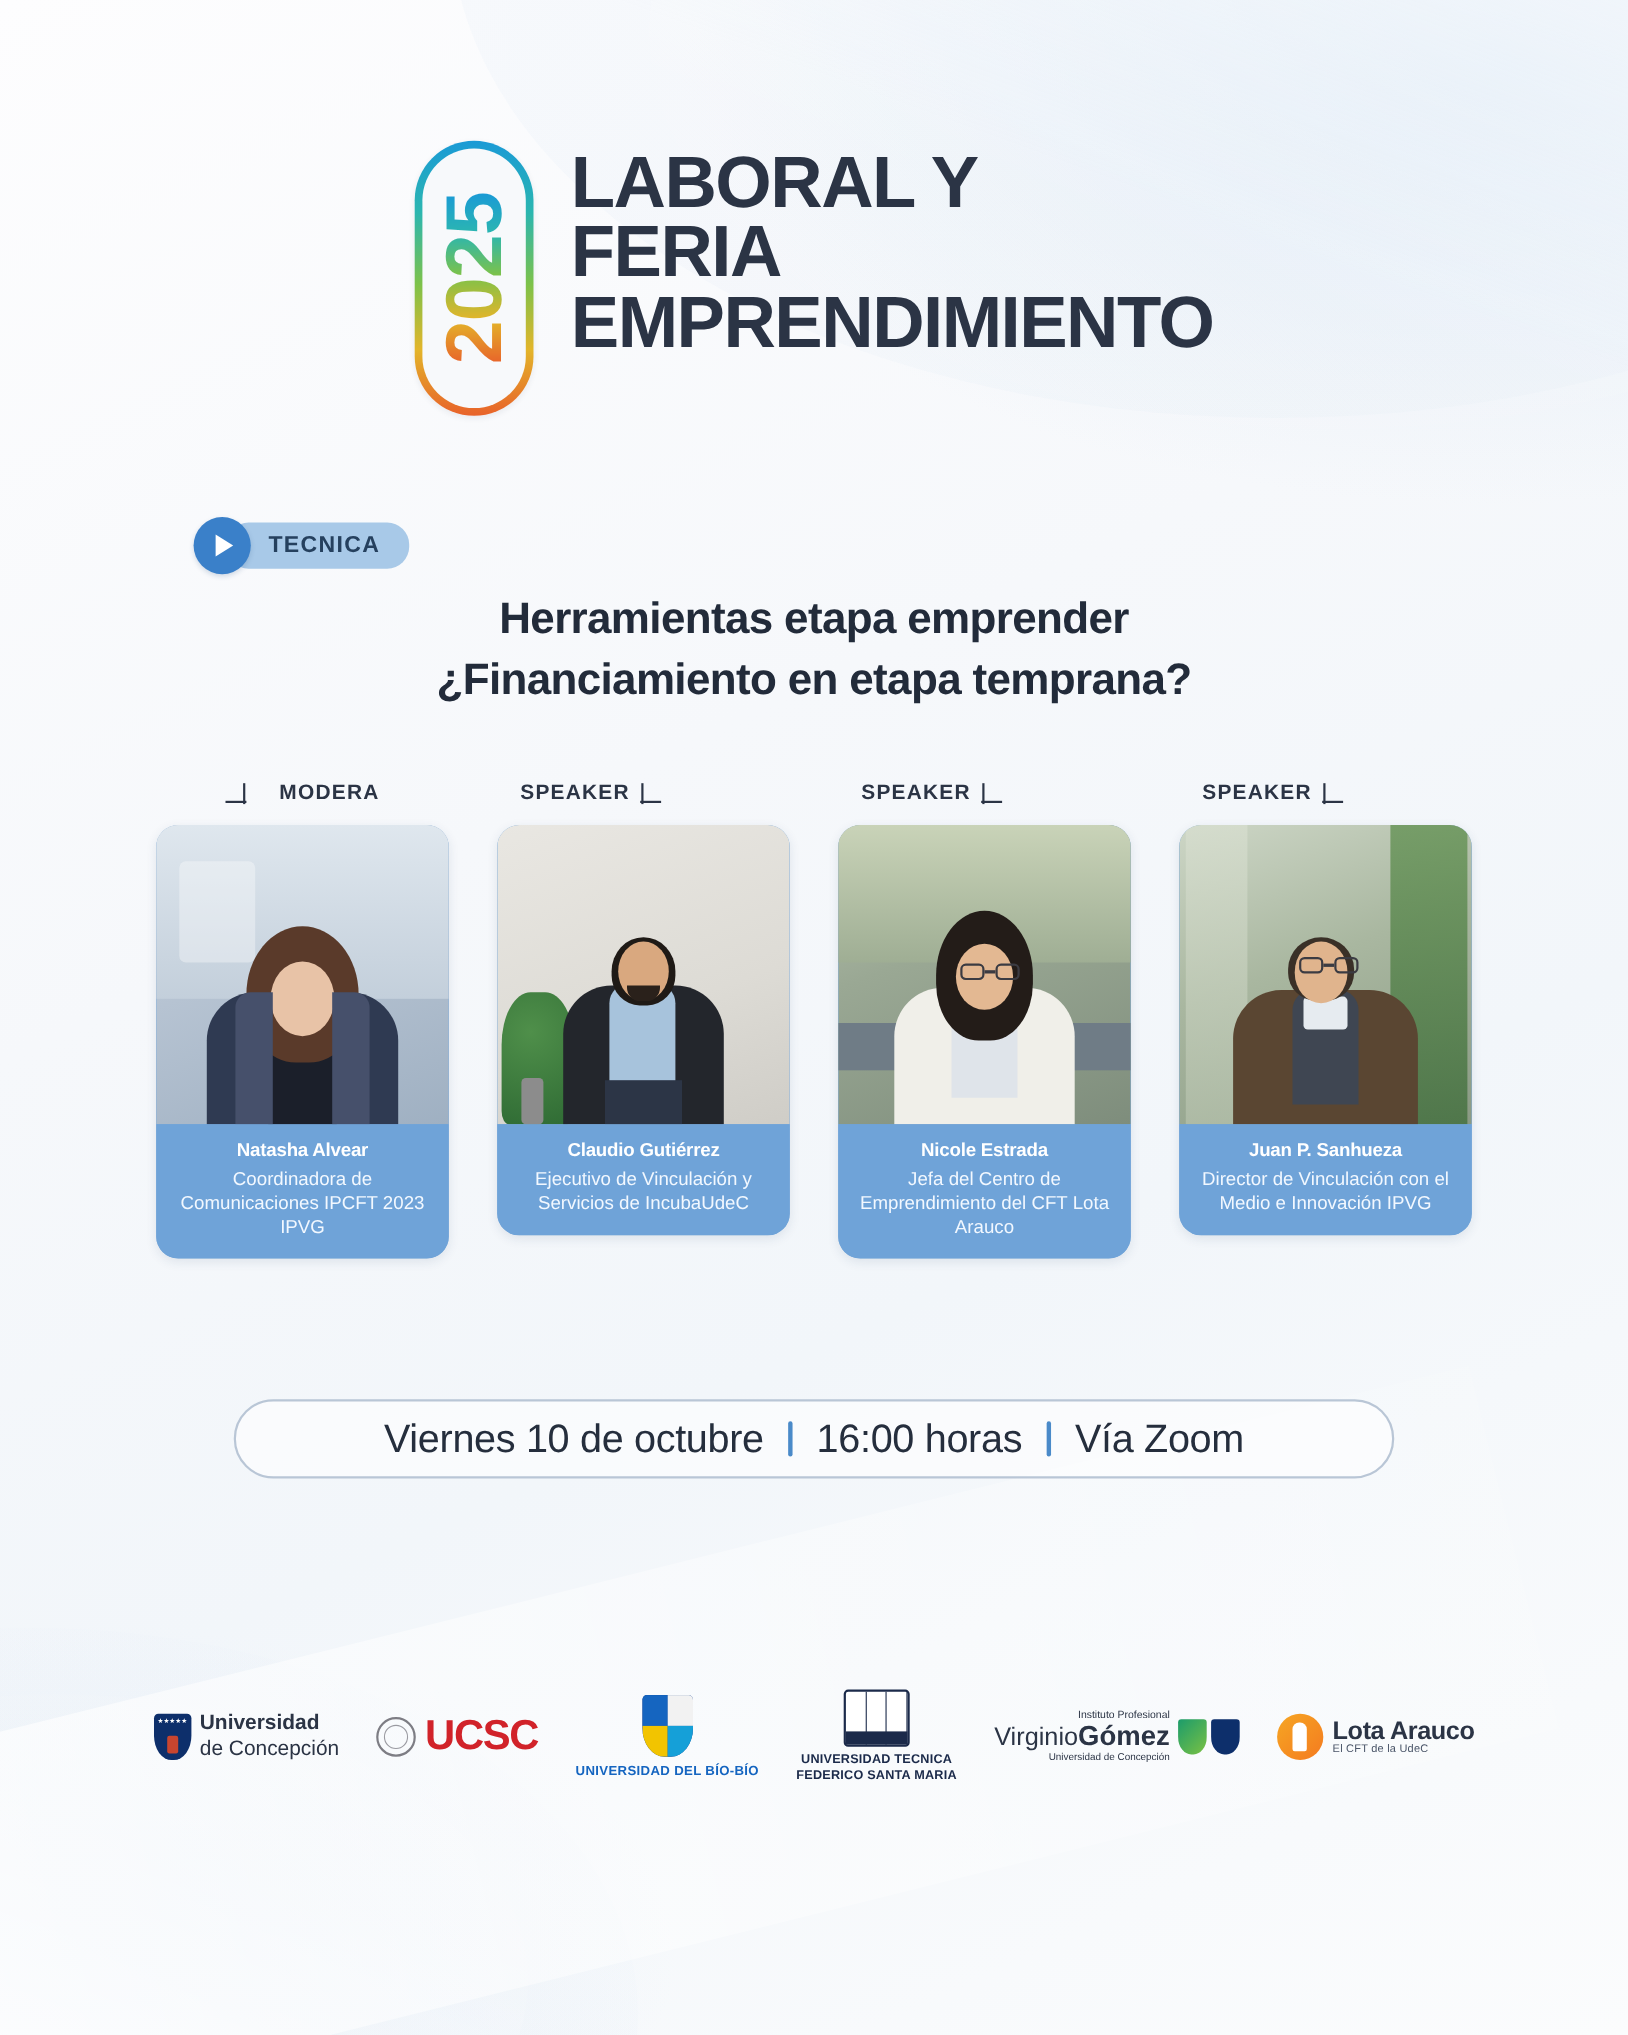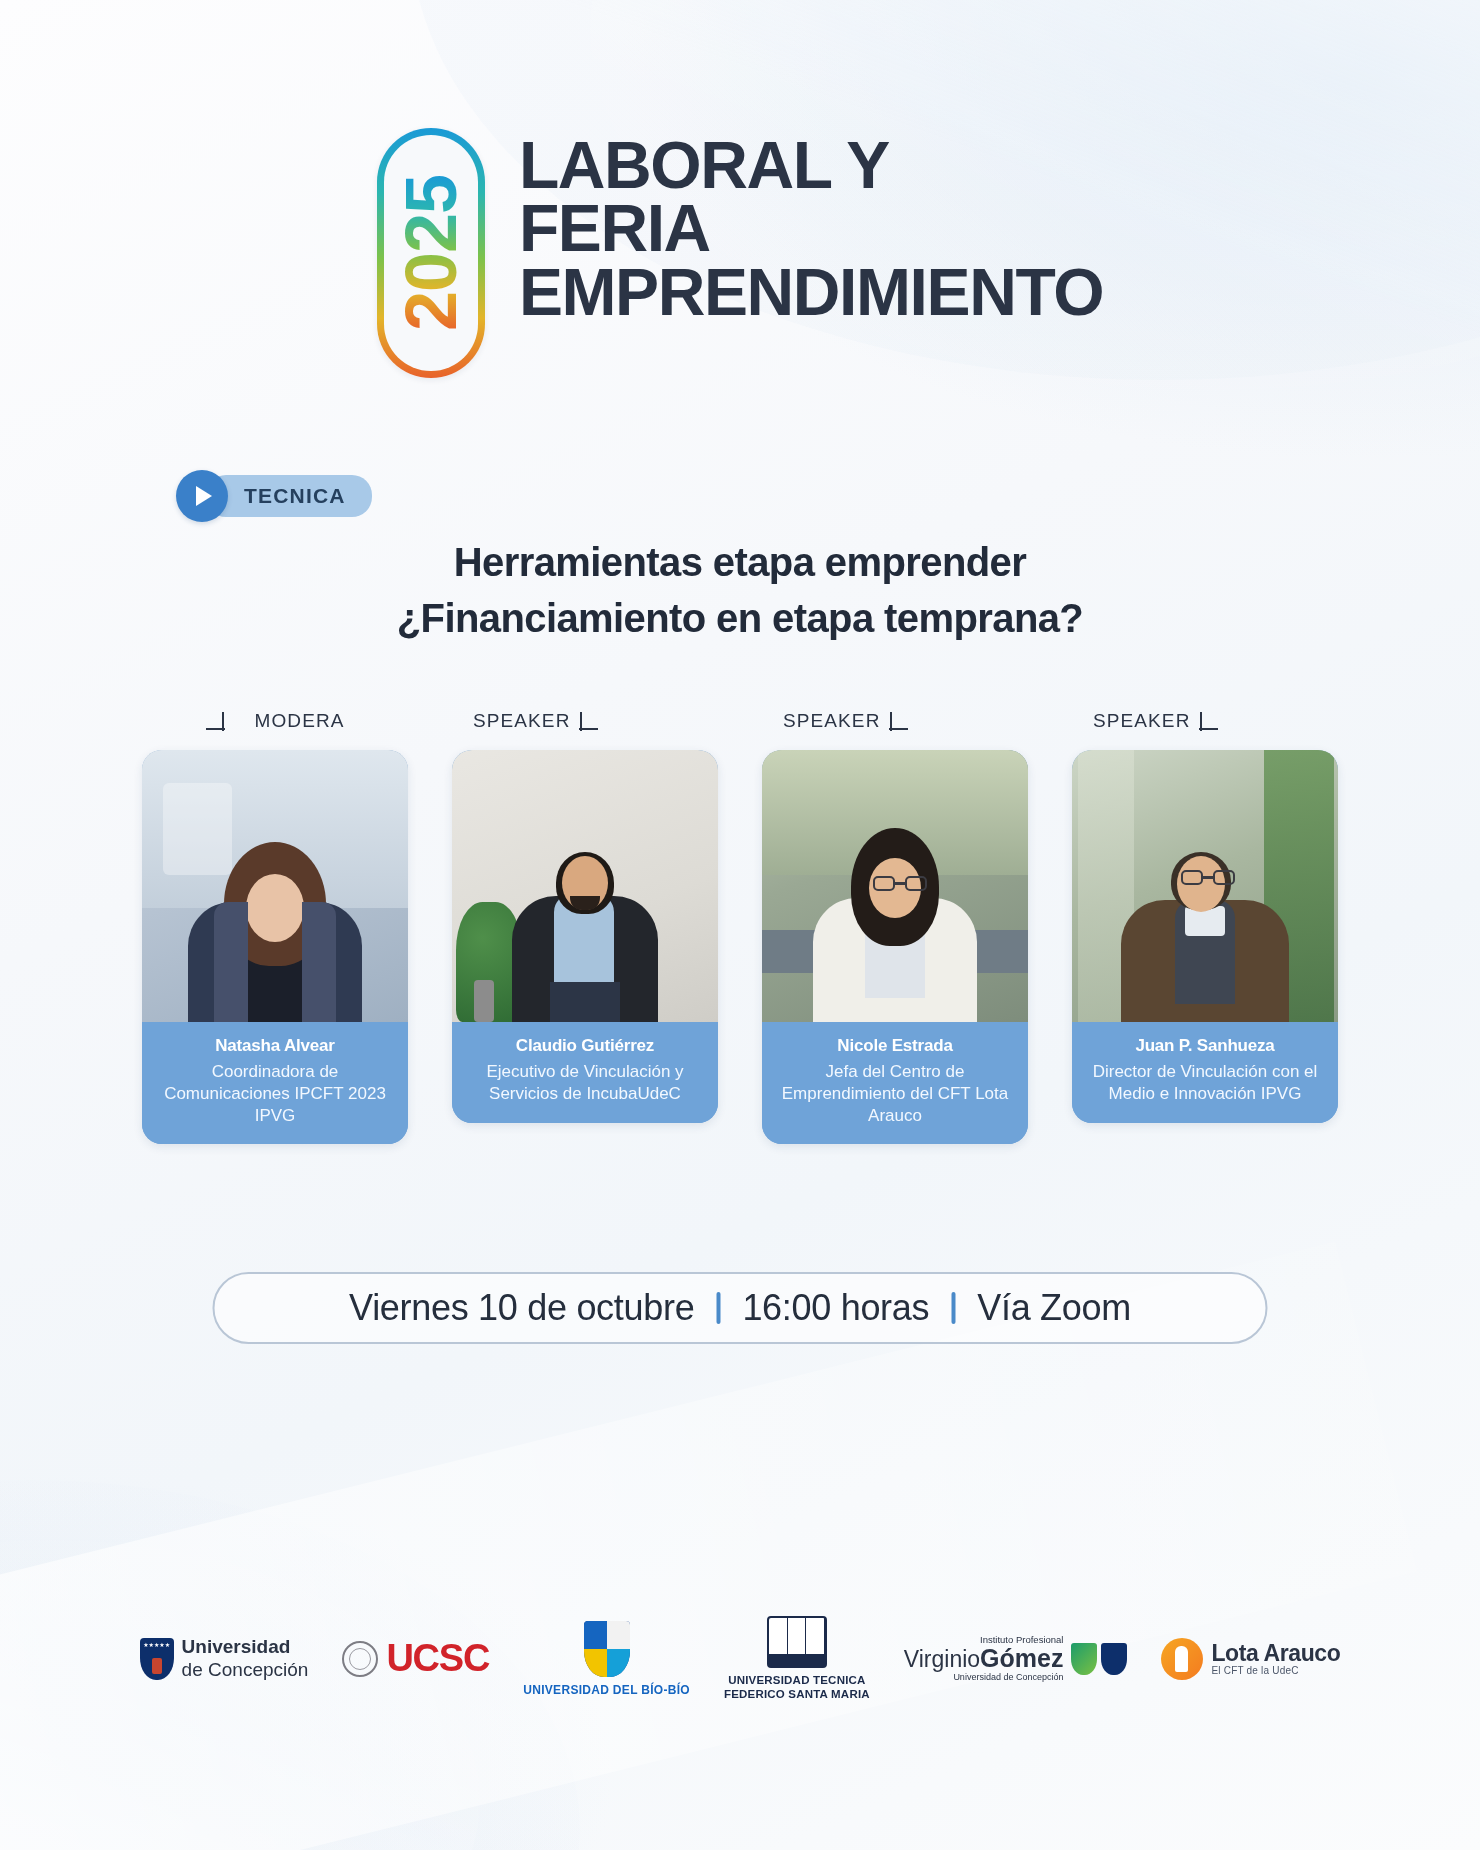--- a/index.html
+++ b/index.html
@@ -182,21 +182,21 @@
   .role-row {
     display: flex;
     align-items: center;
     gap: 9px;
     height: 30px;
     margin-bottom: 14px;
   }
   .role-row.left { justify-content: center; }
   .role-label {
     font-size: 19px;
-    font-weight: normal;
+    font-weight: bold;
     letter-spacing: 1.1px;
     color: #2b3445;
     padding-left: 21px;
   }
   .arrow {
     width: 19px; height: 19px;
     position: relative;
   }
   .arrow::before,
   .arrow::after {
@@ -304,21 +304,21 @@
     width: 4px;
     height: 32px;
     background: #4a8ac9;
     border-radius: 2px;
   }
 
   
   .logos {
     position: absolute;
     left: 0; right: 0;
-    top: 1616px;
+    top: 1536px;
     display: flex;
     align-items: center;
     justify-content: center;
     gap: 34px;
     padding: 0 130px;
   }
   .logo {
     display: flex;
     align-items: center;
     gap: 8px;

